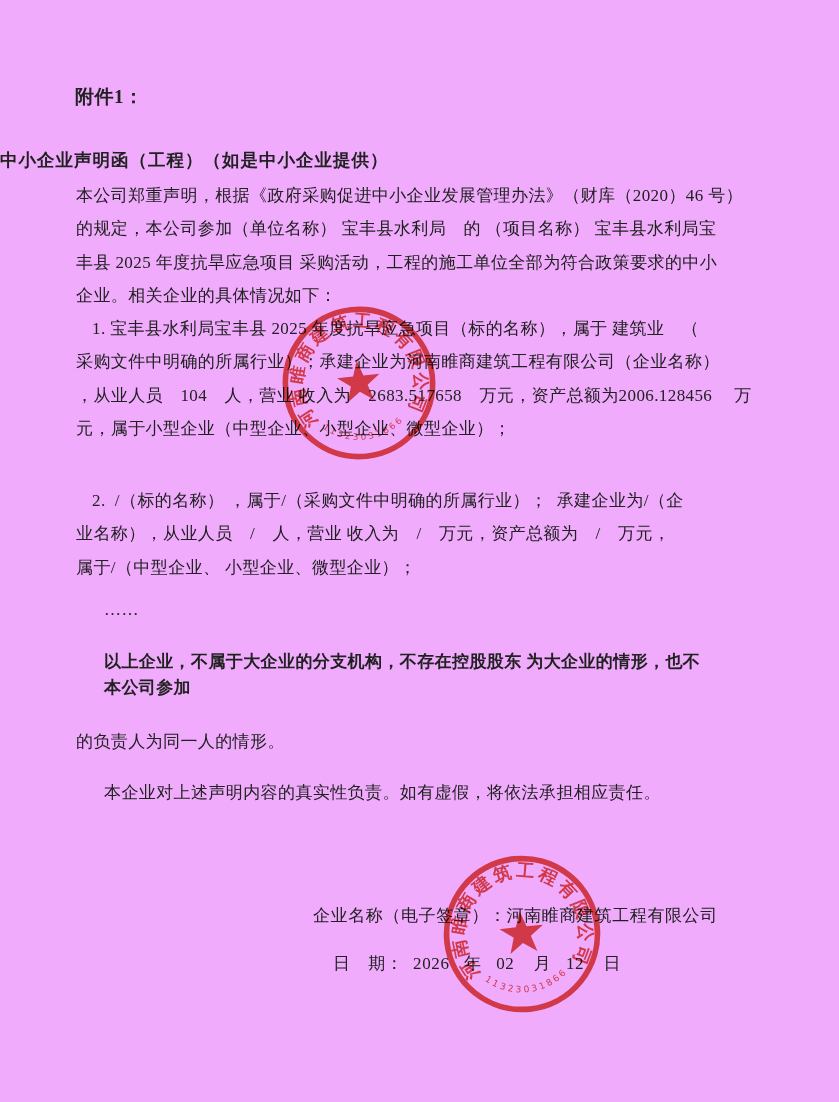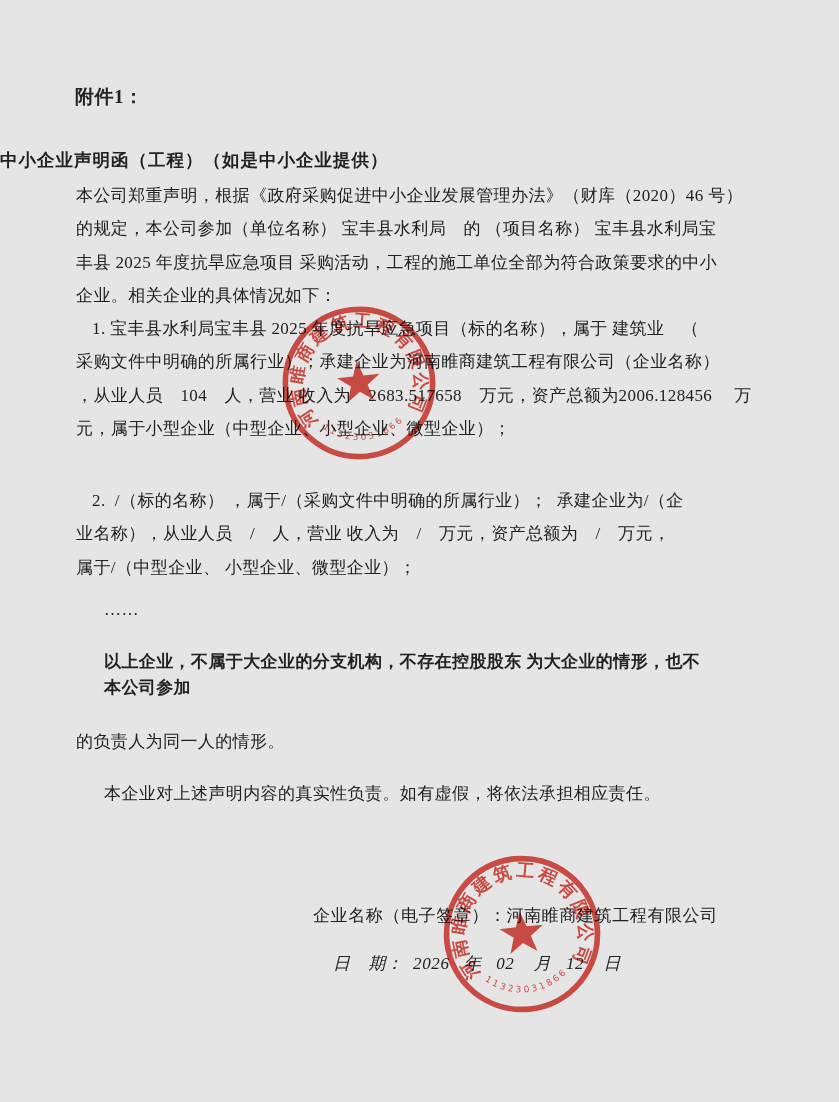--- a/index.html
+++ b/index.html
@@ -1,43 +1,43 @@
 <!DOCTYPE html>
 <html><head>
 <meta charset="utf-8">
 <style>
   html,body{margin:0;padding:0;background:#888;}
   .page{
     position:relative;
     width:839px;height:1102px;
     margin:0 auto;
-    background:#e5e5e5;
+    background:#f0abfc;
     font-family:"Liberation Serif","DejaVu Serif",serif;
     color:#212121;
     overflow:hidden;
   }
   .abs{position:absolute;}
   .attach{left:75px;top:84px;font-size:19px;font-weight:bold;letter-spacing:.5px;}
   .title{left:0;right:0;top:148px;font-size:17.5px;font-weight:bold;letter-spacing:1px;}
   .blk{left:76px;width:690px;font-size:17px;letter-spacing:.4px;}
   .blkA{top:179px;}
   .blkB{top:312px;}
   .blkC{top:484px;}
   .dots{top:593px;}
   .blkD{top:649px;font-weight:bold;}
   .lineE{top:725px;}
-  .lineF{top:777px;}
+  .lineF{top:777px;font-family:Liberation Mono, monospace;}
   .line{height:33.4px;line-height:33.4px;white-space:pre;}
   .blkD .line{height:26px;line-height:26px;}
   .blkD{padding-left:28px;width:662px;}
   .ind1{padding-left:16px;}
   .ind2{padding-left:28px;}
   .u{text-underline-offset:4px;text-decoration-thickness:1px;}
   .sig{top:899px;left:313px;font-size:17px;letter-spacing:.6px;white-space:pre;height:33px;line-height:33px;}
-  .date{top:947px;left:333px;font-size:17px;letter-spacing:.6px;white-space:pre;height:33px;line-height:33px;font-style:italic;}
+  .date{top:947px;left:333px;font-size:17px;letter-spacing:.6px;white-space:pre;height:33px;line-height:33px;}
   .stamp{position:absolute;mix-blend-mode:multiply;opacity:.87;}
   .s1{left:279px;top:303px;width:160px;height:160px;transform:rotate(-6deg);}
   .s2{left:440px;top:852px;width:164px;height:164px;transform:rotate(-6deg);}
   .defs{position:absolute;width:0;height:0;overflow:hidden;}
 </style>
 </head>
 <body>
 
 <div class="page">
 

